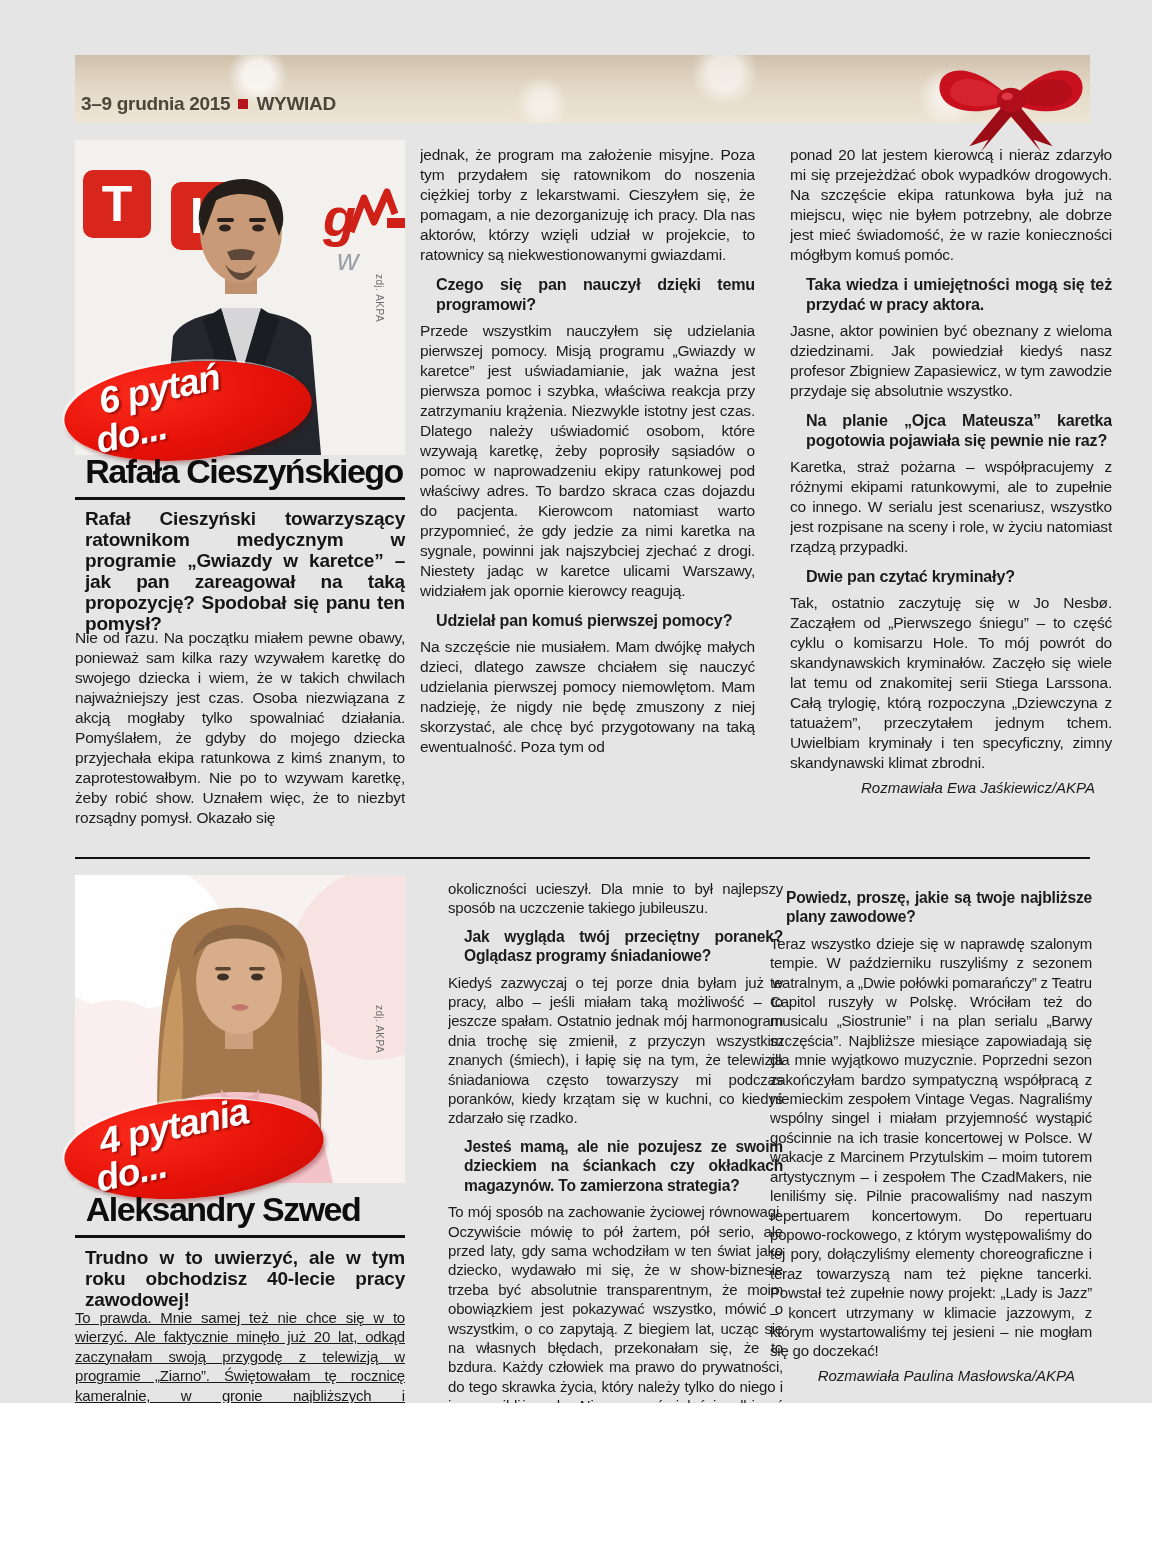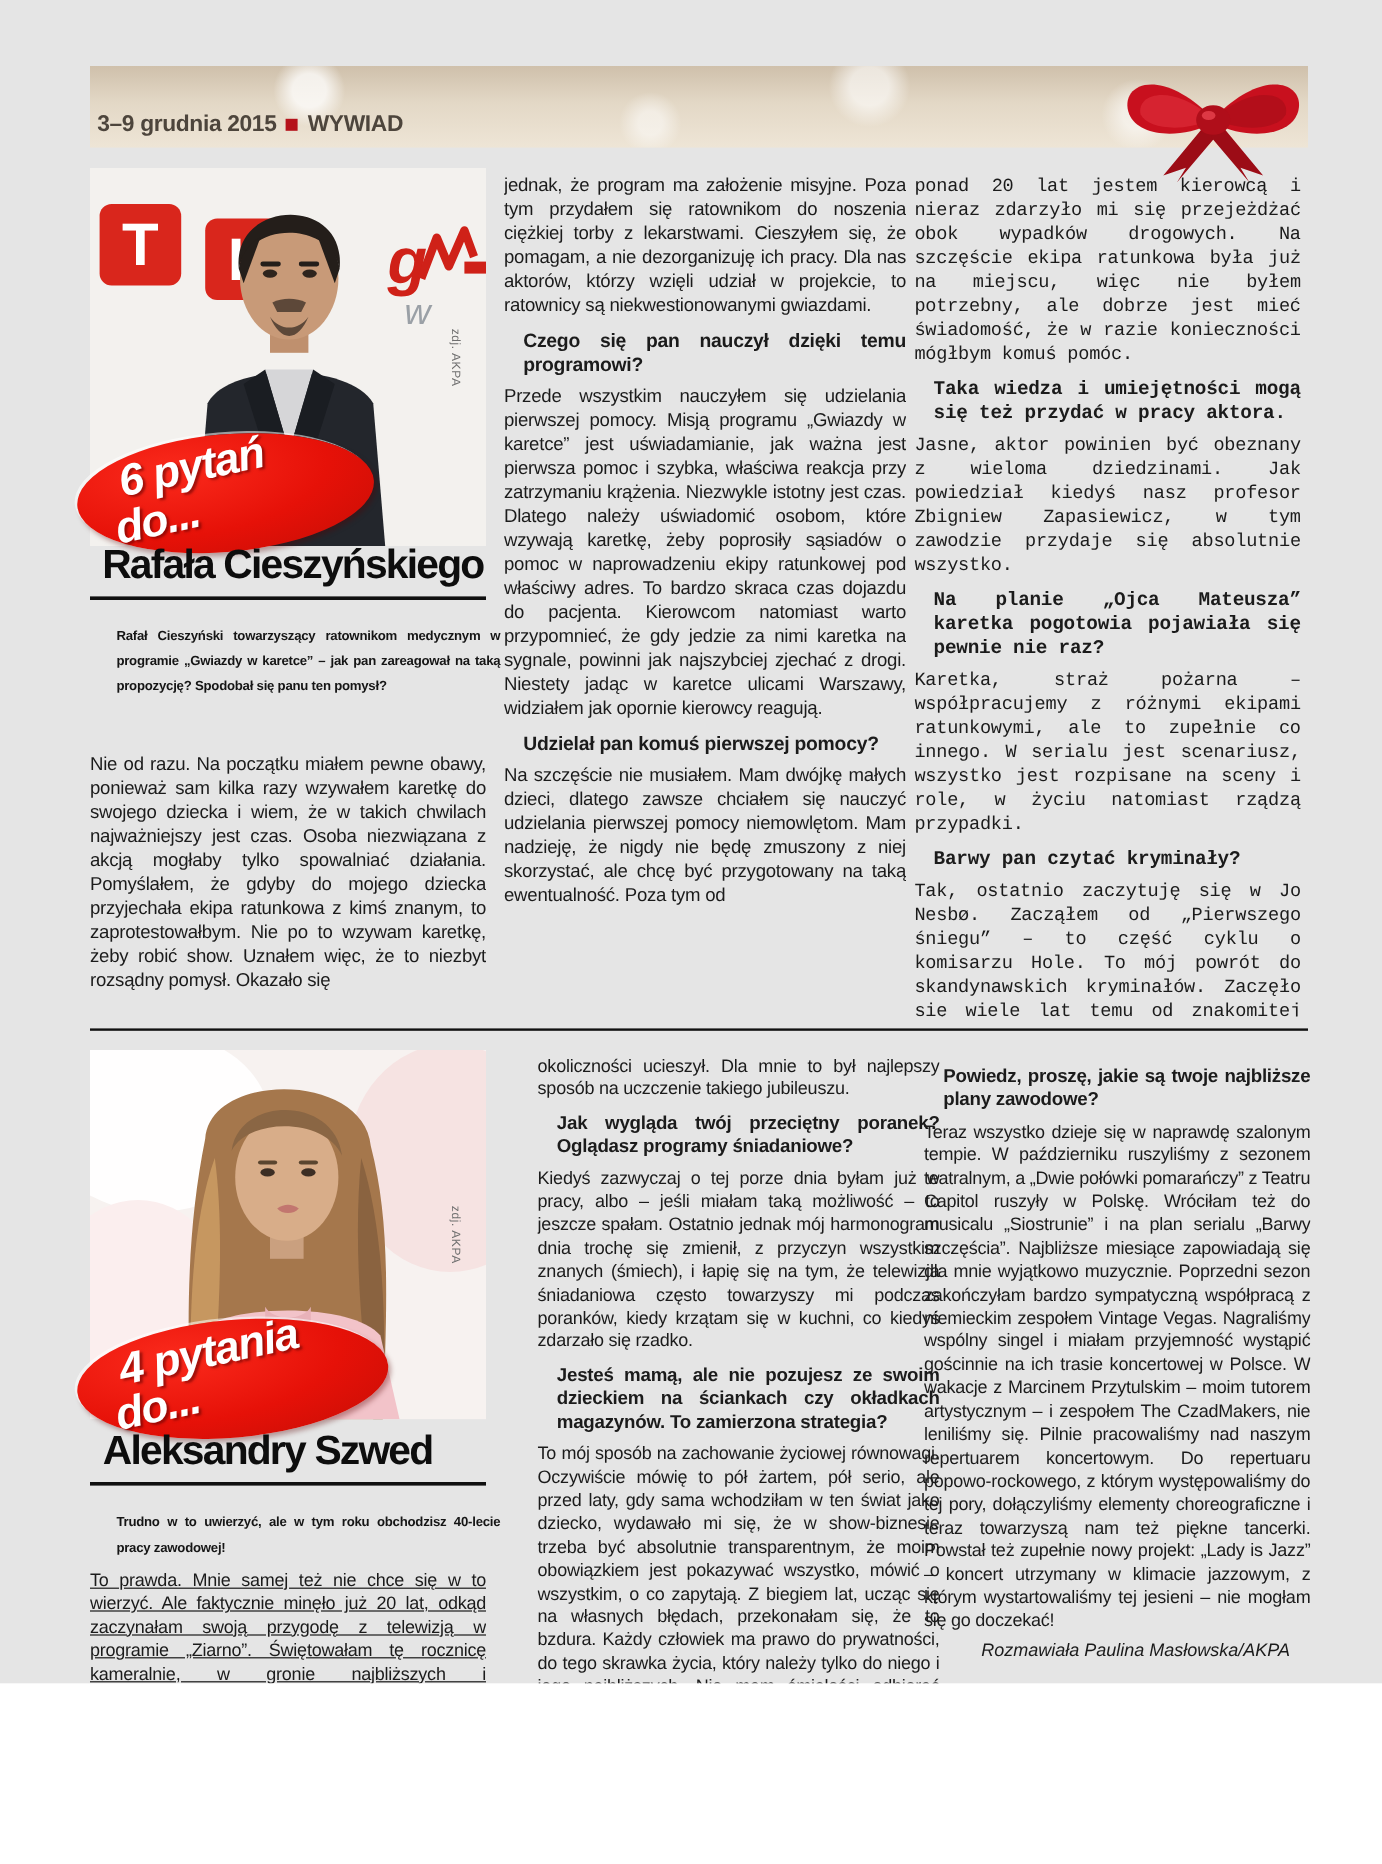--- a/index.html
+++ b/index.html
@@ -34,21 +34,21 @@
     transform:rotate(-5deg);}
   .badge span{position:absolute;color:#fff;font-weight:700;font-style:italic;
     letter-spacing:-1px;text-shadow:2px 2px 2px rgba(90,0,0,.55);white-space:nowrap;}
   .badge .badge-l1{left:36px;top:4px;font-size:37px;transform:rotate(-7deg);}
   .badge .badge-l2{left:30px;top:46px;font-size:37px;transform:rotate(-7deg);}
 
   
   .title{position:absolute;margin:0;font-size:34px;font-weight:700;letter-spacing:-1.5px;
     color:#0d0d0d;text-align:center;white-space:nowrap;}
   .rule{position:absolute;height:0;border-top:3px solid #101010;}
-  .lead{position:absolute;margin:12px;font-size:11px;font-weight:700;line-height:21px;
+  .lead{position:absolute;margin:0;font-size:19px;font-weight:700;line-height:21px;
     text-align:justify;letter-spacing:-0.2px;color:#151515;}
 
   
   .col{position:absolute;overflow:hidden;font-size:15.5px;line-height:20px;
     letter-spacing:-0.2px;}
   .a2col{font-size:15px;line-height:19.4px;}
   .col p{margin:17px;text-align:justify;}
   .col .a-para{margin:0 0 1px 0;}
   .col .q-para{font-weight:700;padding-left:16px;margin:9px 0 7px 0;font-size:1.04em;}
   .col .credit-line{font-style:italic;text-align:right;margin-top:5px;font-size:15px;
@@ -128,27 +128,27 @@
   <div class="col" style="left:75px;top:628px;width:330px;height:220px;">
       <p class="a-para">Nie od razu. Na początku miałem pewne obawy, ponieważ sam kilka razy wzywałem karetkę do swojego dziecka i wiem, że w takich chwilach najważniejszy jest czas. Osoba niezwiązana z akcją mogłaby tylko spowalniać działania. Pomyślałem, że gdyby do mojego dziecka przyjechała ekipa ratunkowa z kimś znanym, to zaprotestowałbym. Nie po to wzywam karetkę, żeby robić show. Uznałem więc, że to niezbyt rozsądny pomysł. Okazało się</p>
     </div>
   <div class="col" style="left:420px;top:145px;width:335px;height:702px;">
       <p class="a-para">jednak, że program ma założenie misyjne. Poza tym przydałem się ratownikom do noszenia ciężkiej torby z lekarstwami. Cieszyłem się, że pomagam, a nie dezorganizuję ich pracy. Dla nas aktorów, którzy wzięli udział w projekcie, to ratownicy są niekwestionowanymi gwiazdami.</p>
       <p class="q-para">Czego się pan nauczył dzięki temu programowi?</p>
       <p class="a-para">Przede wszystkim nauczyłem się udzielania pierwszej pomocy. Misją programu „Gwiazdy w karetce” jest uświadamianie, jak ważna jest pierwsza pomoc i szybka, właściwa reakcja przy zatrzymaniu krążenia. Niezwykle istotny jest czas. Dlatego należy uświadomić osobom, które wzywają karetkę, żeby poprosiły sąsiadów o pomoc w naprowadzeniu ekipy ratunkowej pod właściwy adres. To bardzo skraca czas dojazdu do pacjenta. Kierowcom natomiast warto przypomnieć, że gdy jedzie za nimi karetka na sygnale, powinni jak najszybciej zjechać z drogi. Niestety jadąc w karetce ulicami Warszawy, widziałem jak opornie kierowcy reagują.</p>
       <p class="q-para">Udzielał pan komuś pierwszej pomocy?</p>
       <p class="a-para">Na szczęście nie musiałem. Mam dwójkę małych dzieci, dlatego zawsze chciałem się nauczyć udzielania pierwszej pomocy niemowlętom. Mam nadzieję, że nigdy nie będę zmuszony z niej skorzystać, ale chcę być przygotowany na taką ewentualność. Poza tym od</p>
     </div>
-  <div class="col" style="left:762px;top:145px;width:322px;height:702px;font-family:Liberation Mono, monospace;">
+  <div class="col" style="left:790px;top:145px;width:322px;height:702px;">
       <p class="a-para">ponad 20 lat jestem kierowcą i nieraz zdarzyło mi się przejeżdżać obok wypadków drogowych. Na szczęście ekipa ratunkowa była już na miejscu, więc nie byłem potrzebny, ale dobrze jest mieć świadomość, że w razie konieczności mógłbym komuś pomóc.</p>
       <p class="q-para">Taka wiedza i umiejętności mogą się też przydać w pracy aktora.</p>
       <p class="a-para">Jasne, aktor powinien być obeznany z wieloma dziedzinami. Jak powiedział kiedyś nasz profesor Zbigniew Zapasiewicz, w tym zawodzie przydaje się absolutnie wszystko.</p>
       <p class="q-para">Na planie „Ojca Mateusza” karetka pogotowia pojawiała się pewnie nie raz?</p>
       <p class="a-para">Karetka, straż pożarna – współpracujemy z różnymi ekipami ratunkowymi, ale to zupełnie co innego. W serialu jest scenariusz, wszystko jest rozpisane na sceny i role, w życiu natomiast rządzą przypadki.</p>
-      <p class="q-para">Barwy pan czytać kryminały?</p>
+      <p class="q-para">Dwie pan czytać kryminały?</p>
       <p class="a-para">Tak, ostatnio zaczytuję się w Jo Nesbø. Zacząłem od „Pierwszego śniegu” – to część cyklu o komisarzu Hole. To mój powrót do skandynawskich kryminałów. Zaczęło się wiele lat temu od znakomitej serii Stiega Larssona. Całą trylogię, którą rozpoczyna „Dziewczyna z tatuażem”, przeczytałem jednym tchem. Uwielbiam kryminały i ten specyficzny, zimny skandynawski klimat zbrodni.</p>
       <p class="credit-line">Rozmawiała Ewa Jaśkiewicz/AKPA</p>
     </div>
 
   <div class="divider"></div>
 
   <div class="photo" style="left:75px;top:875px;width:330px;height:308px;">
     <svg width="330" height="308" viewBox="0 0 330 308">
       <rect width="330" height="308" fill="#f7f2f0"></rect>
       <ellipse cx="55" cy="60" rx="95" ry="75" fill="#ffffff" opacity="0.9"></ellipse>

